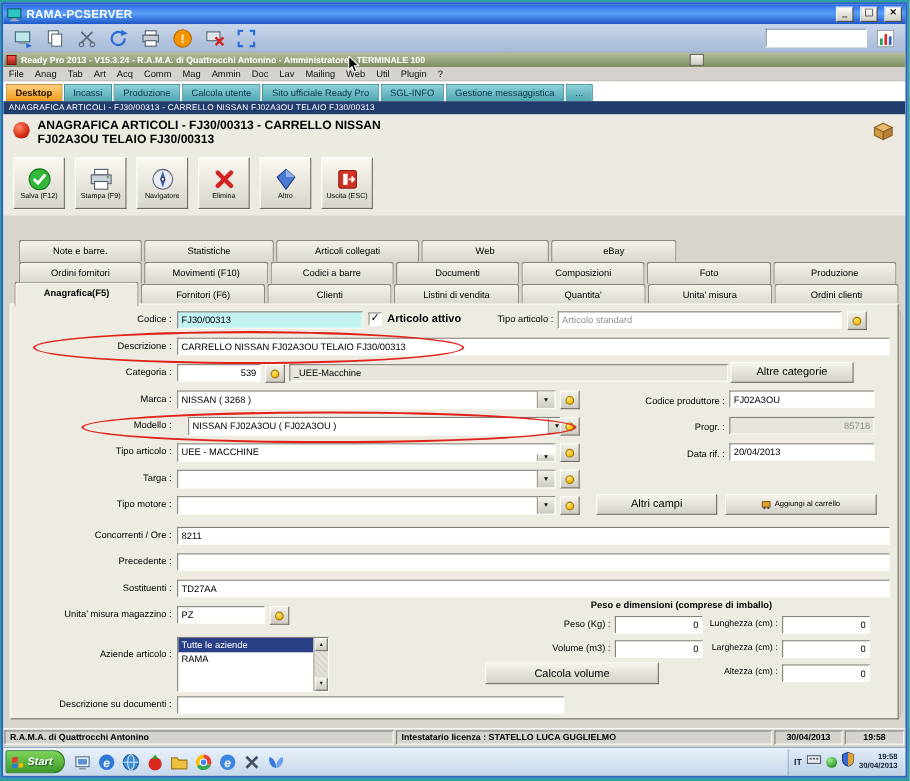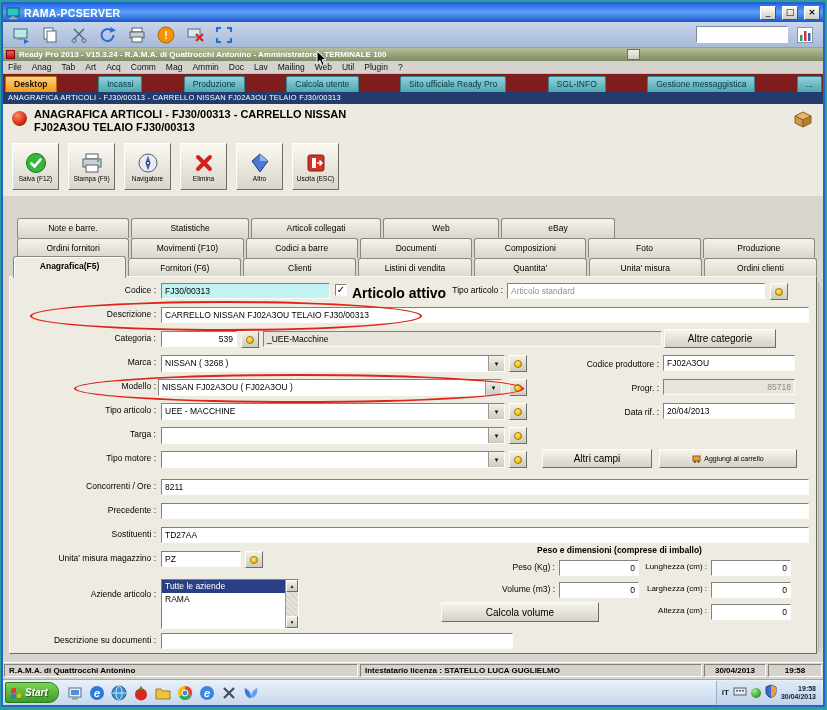--- a/index.html
+++ b/index.html
@@ -22,21 +22,21 @@
   
   .rscreen { position:relative; width:820px; height:657px; background:#d8d5cc; overflow:hidden; }
 
   .appheader { position:absolute; left:0; top:0; width:100%; height:13px; background:linear-gradient(180deg,#b3bf99,#7d8c63); color:#fff; font-size:8px; font-weight:bold; line-height:13px; padding-left:16px; }
   .apph-ico { position:absolute; left:3px; top:2px; width:9px; height:9px; background:linear-gradient(#f55,#a21); border:1px solid #801; }
   .hdr-btn { position:absolute; left:624px; top:1px; width:13px; height:11px; background:linear-gradient(#f4f2ea,#cdcac2); border:1px solid #6e6c64; }
 
   .menubar { position:absolute; left:0; top:13px; width:100%; height:13px; background:#d6d3ce; display:flex; border-bottom:1px solid #c0bdb4; }
   .mi { font-size:8.5px; line-height:13px; padding:0 5px; color:#111; cursor:default; }
 
-  .worktabs { position:absolute; left:0; top:26px; width:100%; height:18px; background:#7f1d1d; display:flex; padding-left:2px;justify-content:space-between; }
+  .worktabs { position:absolute; left:0; top:26px; width:100%; height:18px; background:#ffffff; display:flex; padding-left:2px; }
   .wtab { height:16px; margin-top:2px; margin-right:1px; line-height:15px; padding:0 8px; font-size:8.5px; color:#073642; background:linear-gradient(#8fd2da,#4fa6b2); border:1px solid #35808c; border-bottom:none; border-radius:2px 2px 0 0; white-space:nowrap; cursor:default; }
   .wtab.active { background:linear-gradient(#ffd080,#f29a17); border-color:#b06f10; color:#221200; font-weight:bold; }
 
   .breadcrumb { position:absolute; left:0; top:44px; width:100%; height:12px; background:#223c6e; color:#fff; font-size:7.5px; line-height:12px; padding-left:5px; letter-spacing:.2px; }
 
   .titlearea { position:absolute; left:0; top:56px; width:100%; height:36px; background:#eceae1; }
   .sphere { position:absolute; left:9px; top:7px; width:15px; height:15px; border-radius:50%; background:radial-gradient(circle at 35% 30%, #ff8a6a, #d42b10 60%, #7d1405); }
   .pagetitle { position:absolute; left:31px; top:4px; width:350px; font-size:11px; font-weight:bold; line-height:13px; color:#000; }
   .package { position:absolute; right:10px; top:6px; }
 
@@ -55,21 +55,21 @@
   .lbl { position:absolute; width:146px; text-align:right; font-size:8.5px; color:#000; white-space:nowrap; }
   .fld { position:absolute; height:16px; border:1px solid; border-color:#848278 #fdfcf5 #fdfcf5 #848278; background:#fff; font-family:"Liberation Sans",sans-serif; font-size:8.5px; padding:0 3px; color:#000; }
   .fld.ro { line-height:14px; }
   .combo { position:absolute; height:17px; border:1px solid; border-color:#848278 #fdfcf5 #fdfcf5 #848278; background:#fff; display:flex; }
   .combo-text { flex:1; font-size:8.5px; line-height:15px; padding:0 3px; white-space:nowrap; overflow:hidden; }
   .combo-arrow { width:16px; background:linear-gradient(#f2f0e8,#cdcac2); border-left:1px solid #9a9890; display:flex; align-items:center; justify-content:center; font-size:6px; color:#111; }
   .lk { position:absolute; width:18px; height:17px; background:linear-gradient(#f2f0e8,#cdcac2); border:1px solid; border-color:#fdfcf5 #6e6c64 #6e6c64 #fdfcf5; display:flex; align-items:center; justify-content:center; cursor:default; }
   .dot { width:8px; height:8px; border-radius:50%; background:radial-gradient(circle at 35% 30%, #ffe680, #f5b800 70%, #c88a00); border:1px solid #a07800; }
   .btn { position:absolute; background:linear-gradient(#f6f4ec,#d4d1c8); border:1px solid; border-color:#fdfcf5 #6e6c64 #6e6c64 #fdfcf5; font-size:10px; color:#000; display:flex; align-items:center; justify-content:center; gap:3px; cursor:default; }
   .chk { position:absolute; width:12px; height:12px; background:#fff; border:1px solid; border-color:#848278 #fdfcf5 #fdfcf5 #848278; font-size:10px; line-height:10px; text-align:center; color:#000; font-weight:bold; font-family:"DejaVu Sans",sans-serif; }
-  .blbl { position:absolute; font-size:14px; font-weight:600; color:#000; }
+  .blbl { position:absolute; font-size:10px; font-weight:600; color:#000; }
   .ellipse { position:absolute; border:2.5px solid #e02218; border-radius:50%; pointer-events:none; z-index:30; }
 
   .listbox { position:absolute; left:151px; top:302px; width:138px; height:50px; background:#fff; border:1px solid; border-color:#848278 #fdfcf5 #fdfcf5 #848278; display:flex; }
   .lb-items { flex:1; overflow:hidden; }
   .lb-item { font-size:8.5px; line-height:13px; padding:0 3px; white-space:nowrap; }
   .lb-item.selected { background:#2b3f87; color:#fff; }
   .lb-scroll { width:13px; background:#d6d3ce; border-left:1px solid #9a9890; display:flex; flex-direction:column; }
   .sb-btn { height:12px; background:linear-gradient(#f2f0e8,#cdcac2); border:1px solid; border-color:#fdfcf5 #6e6c64 #6e6c64 #fdfcf5; font-size:5px; line-height:10px; text-align:center; color:#222; }
   .sb-track { flex:1; background:repeating-linear-gradient(45deg,#e6e3da 0 2px,#d9d6cd 2px 4px); }
 
@@ -332,33 +332,33 @@
         <span class="combo-text">NISSAN ( 3268 )</span>
         <span class="combo-arrow">▼</span>
       </div>
       <span class="lk" style="left:499px; top:78px;">
           <span class="dot"></span>
         </span>
       <div class="lbl" style="left:520px; width:129px; top:82px;">Codice produttore :</div>
       <input class="fld" style="left: 653px; top: 78px; width: 132px;" value="FJ02A3OU">
 
       <div class="lbl" style="top:104px;">Modello :</div>
-      <div class="combo" style="left:148px; top:102px; width:344px;">
+      <div class="combo" style="left:161px; top:102px; width:344px;">
         <span class="combo-text">NISSAN FJ02A3OU ( FJ02A3OU )</span>
         <span class="combo-arrow">▼</span>
       </div>
       <span class="lk" style="left:499px; top:102px;">
           <span class="dot"></span>
         </span>
       <div class="lbl" style="left:520px; width:129px; top:106px;">Progr. :</div>
       <input class="fld" style="left: 653px; top: 102px; width: 132px; background: rgb(232, 229, 220); color: rgb(138, 138, 138); text-align: right;" value="85718">
       <div class="ellipse" style="left:64px; top:97px; width:450px; height:29px;"></div>
 
       <div class="lbl" style="top:128px;">Tipo articolo :</div>
-      <div class="combo" style="left:151px; top:126px; width:344px;">
+      <div class="combo" style="left:151px; top:126px; width:344px;align-items:flex-end;">
         <span class="combo-text">UEE - MACCHINE</span>
         <span class="combo-arrow">▼</span>
       </div>
       <span class="lk" style="left:499px; top:126px;">
           <span class="dot"></span>
         </span>
       <div class="lbl" style="left:520px; width:129px; top:130px;">Data rif. :</div>
       <input class="fld" style="left: 653px; top: 126px; width: 132px;" value="20/04/2013">
 
       <div class="lbl" style="top:152px;">Targa :</div>

